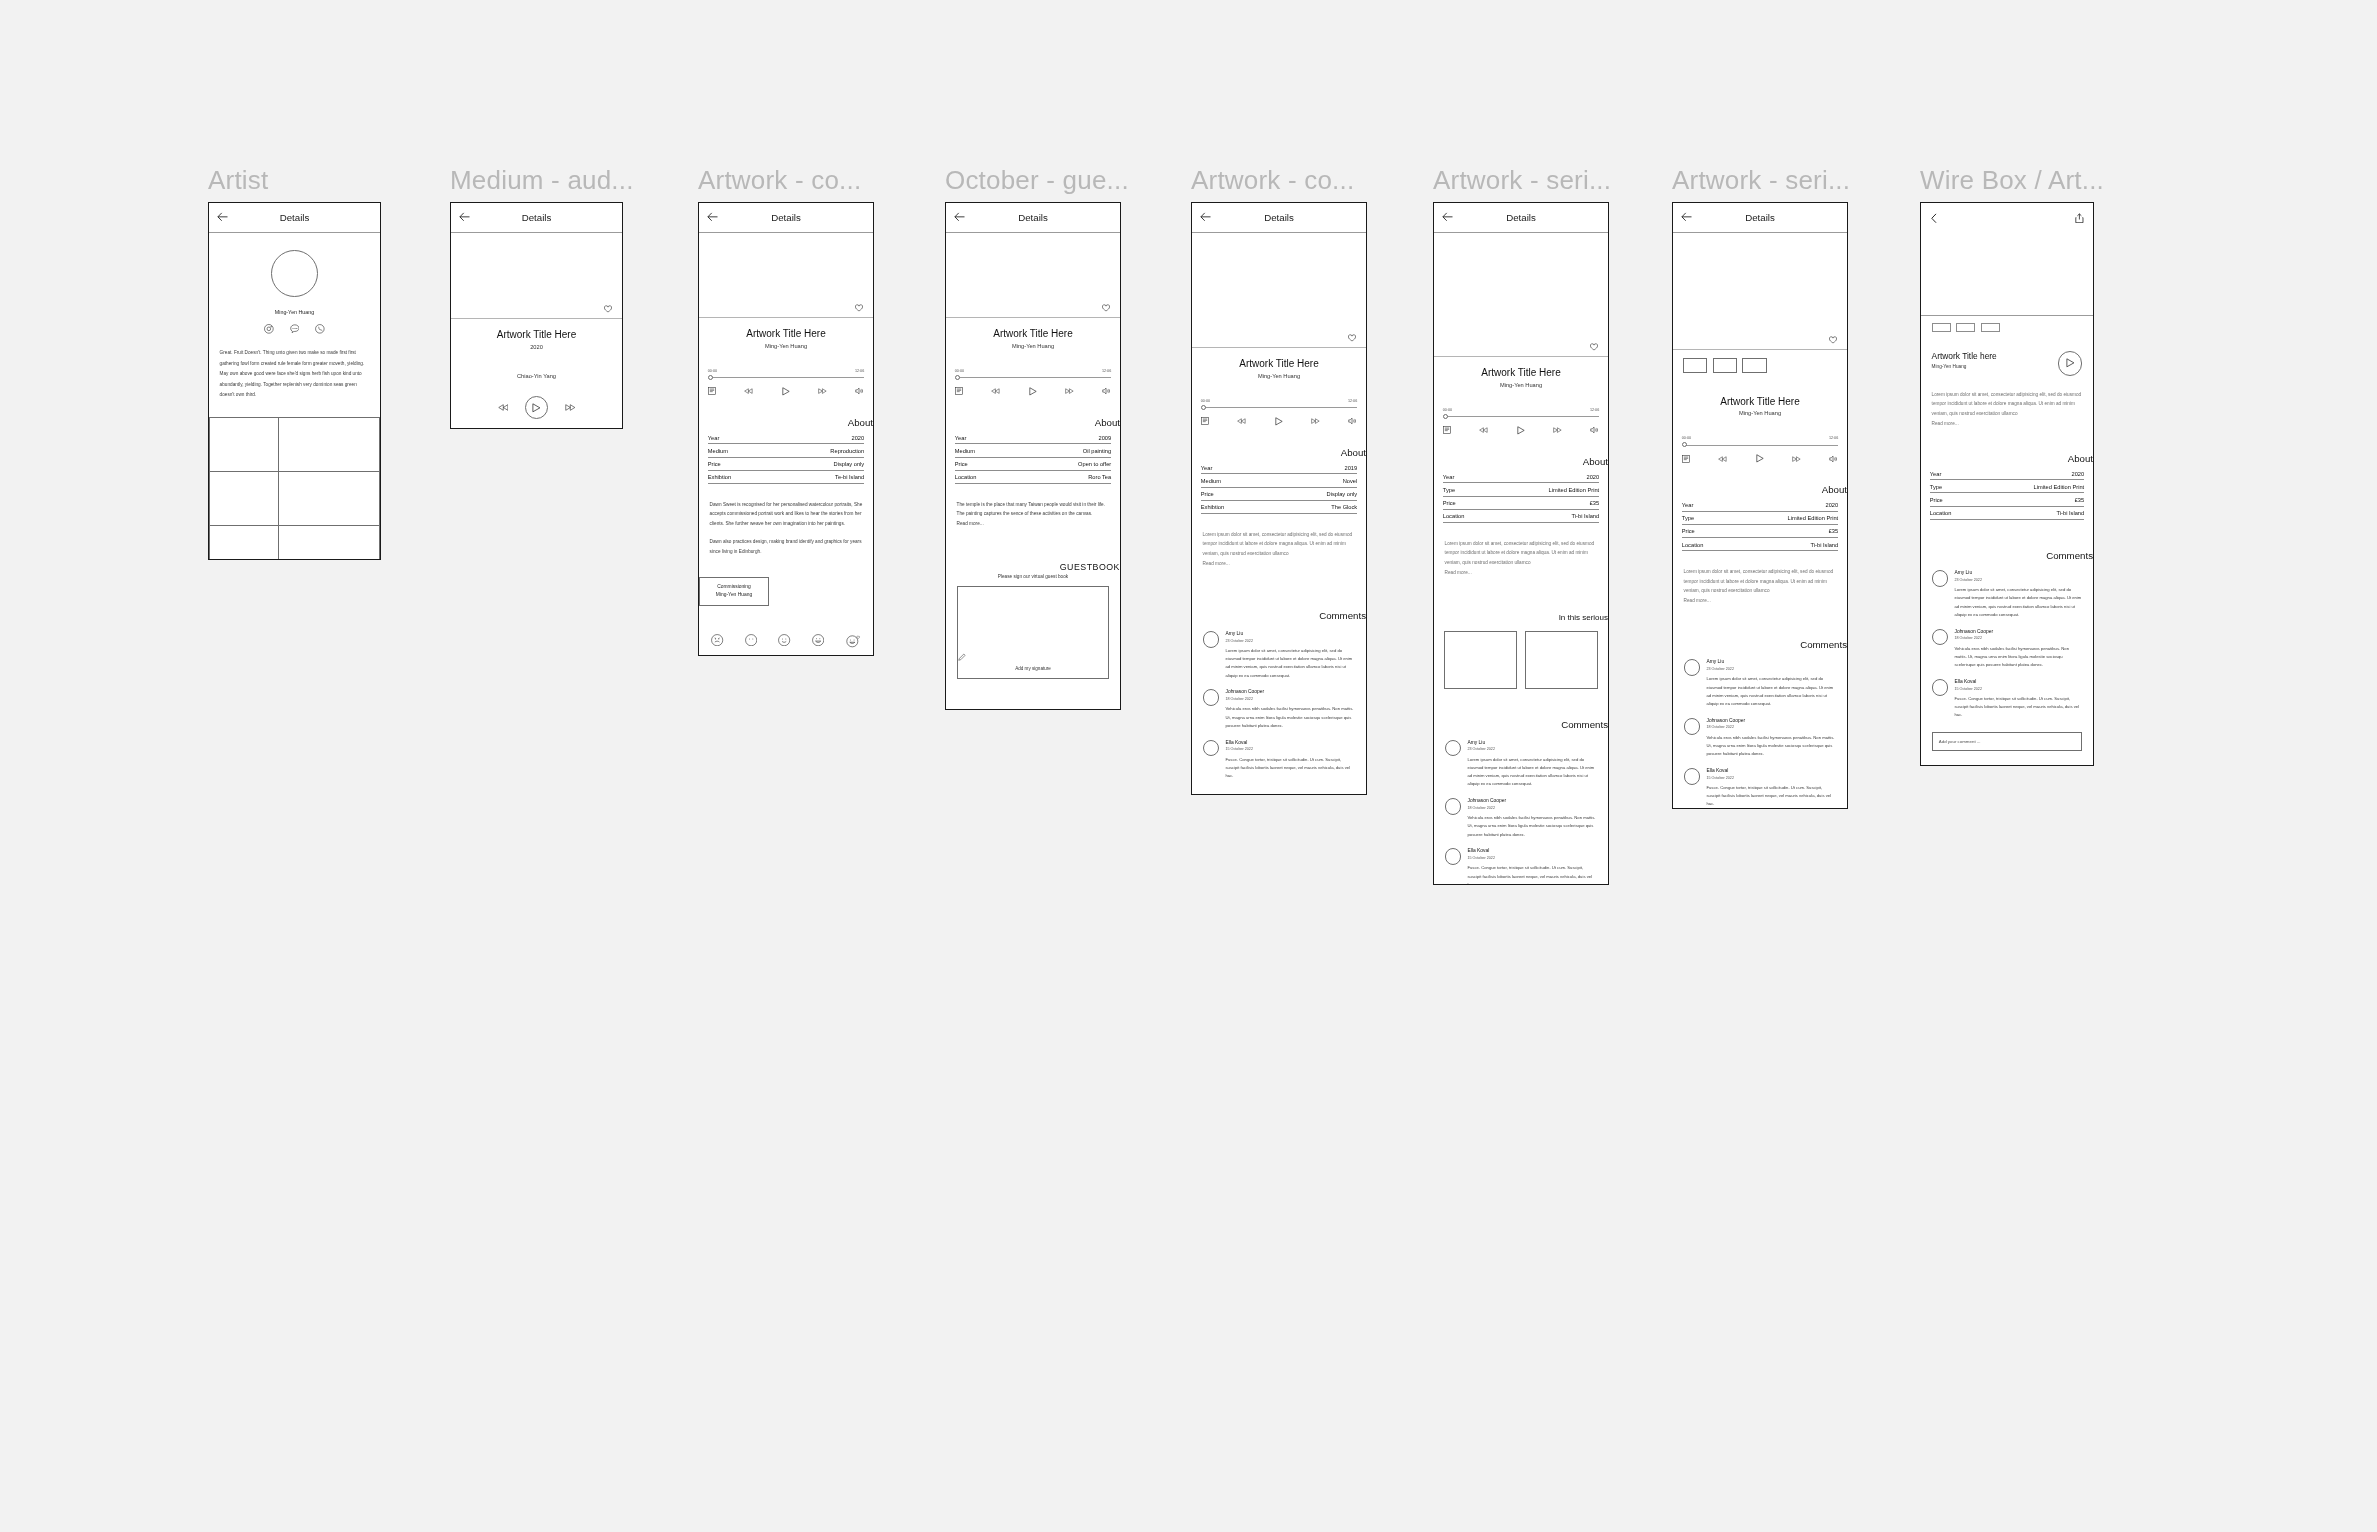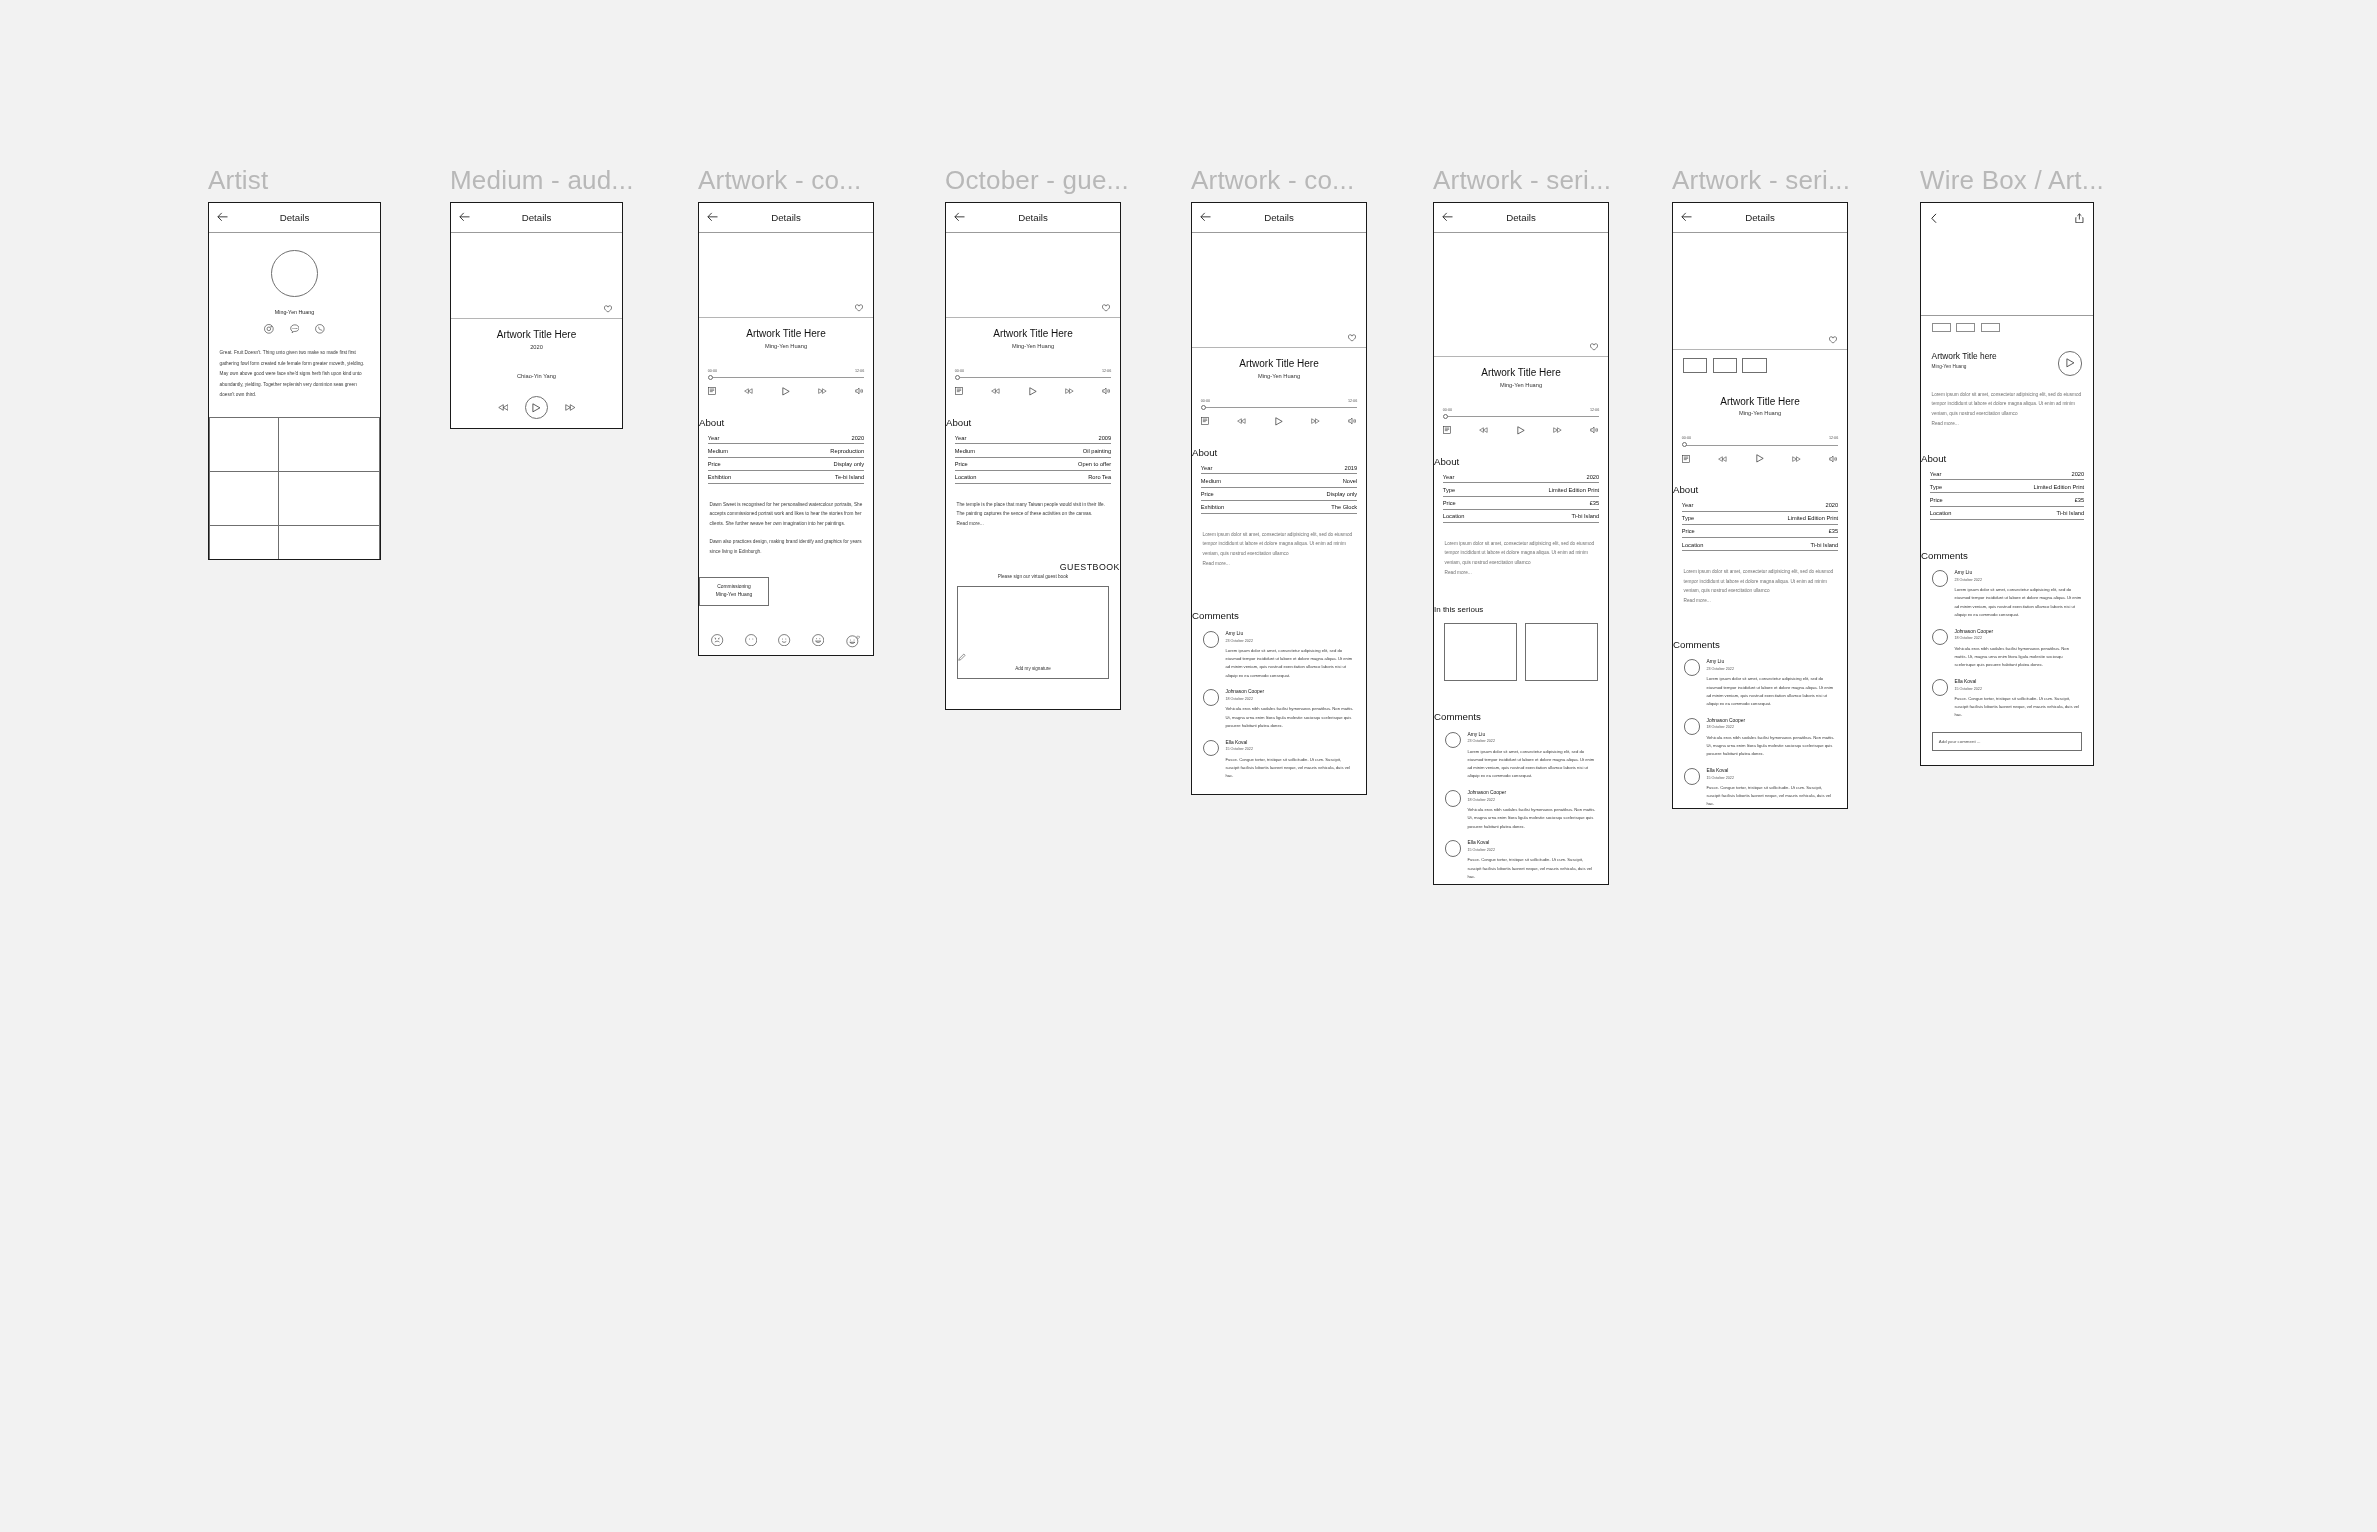--- a/index.html
+++ b/index.html
@@ -51,21 +51,21 @@
   .hero { position: relative; }
   .hero .fav {
     position:absolute; right:9.7px; bottom:5.3px;
   }
 
   
   .art-title { text-align:center; font-size:10px; color:#111; margin-top:10.6px; }
   .art-sub   { text-align:center; font-size:5.7px; color:#333; margin-top:3.5px; }
   .art-year  { text-align:center; font-size:5.7px; color:#333; margin-top:3.5px; }
 
-  .section-h { text-align:left; font-size:9.7px; color:#111; }
+  .section-h { text-align:right; font-size:9.7px; color:#111; }
   .section-h.sm { font-size:8px; }
 
   
   .player { padding: 0 8.8px; }
   .times { display:flex; justify-content:space-between; font-size:3.7px; color:#555; margin-bottom:1.8px; }
   .track { position:relative; height:6.2px; }
   .track .bar { position:absolute; top:2.6px; left:3.5px; right:0; height:0.9px; background:#9a9a9a; }
   .track .knob {
     position:absolute; top:0px; left:0; width:5.3px; height:5.3px;
     border:0.9px solid #6d6d6d; border-radius:50%; background:#fff;
@@ -664,21 +664,21 @@
           </div>
         <div class="row">
             <span>Location</span>
             <span>Ti-bi Island</span>
           </div>
       </div>
 
       <div class="body-txt gray" style="margin-top:16px;">Lorem ipsum dolor sit amet, consectetur adipisicing elit, sed do eiusmod tempor incididunt ut labore et dolore magna aliqua. Ut enim ad minim veniam, quis nostrud exercitation ullamco</div>
       <div class="readmore" style="color:#6f6f6f;">Read more...</div>
 
-      <div class="section-h sm" style="margin-top:28px;">In this serious</div>
+      <div class="section-h sm" style="margin-top:36px;">In this serious</div>
       <div class="series-grid" style="margin-top:8.8px;">
         <div class="series-cell"></div>
         <div class="series-cell"></div>
       </div>
 
       <div class="section-h" style="margin-top:30px;">Comments</div>
 
       <div class="comment">
         <div class="avatar"></div>
         <div class="c-body">

